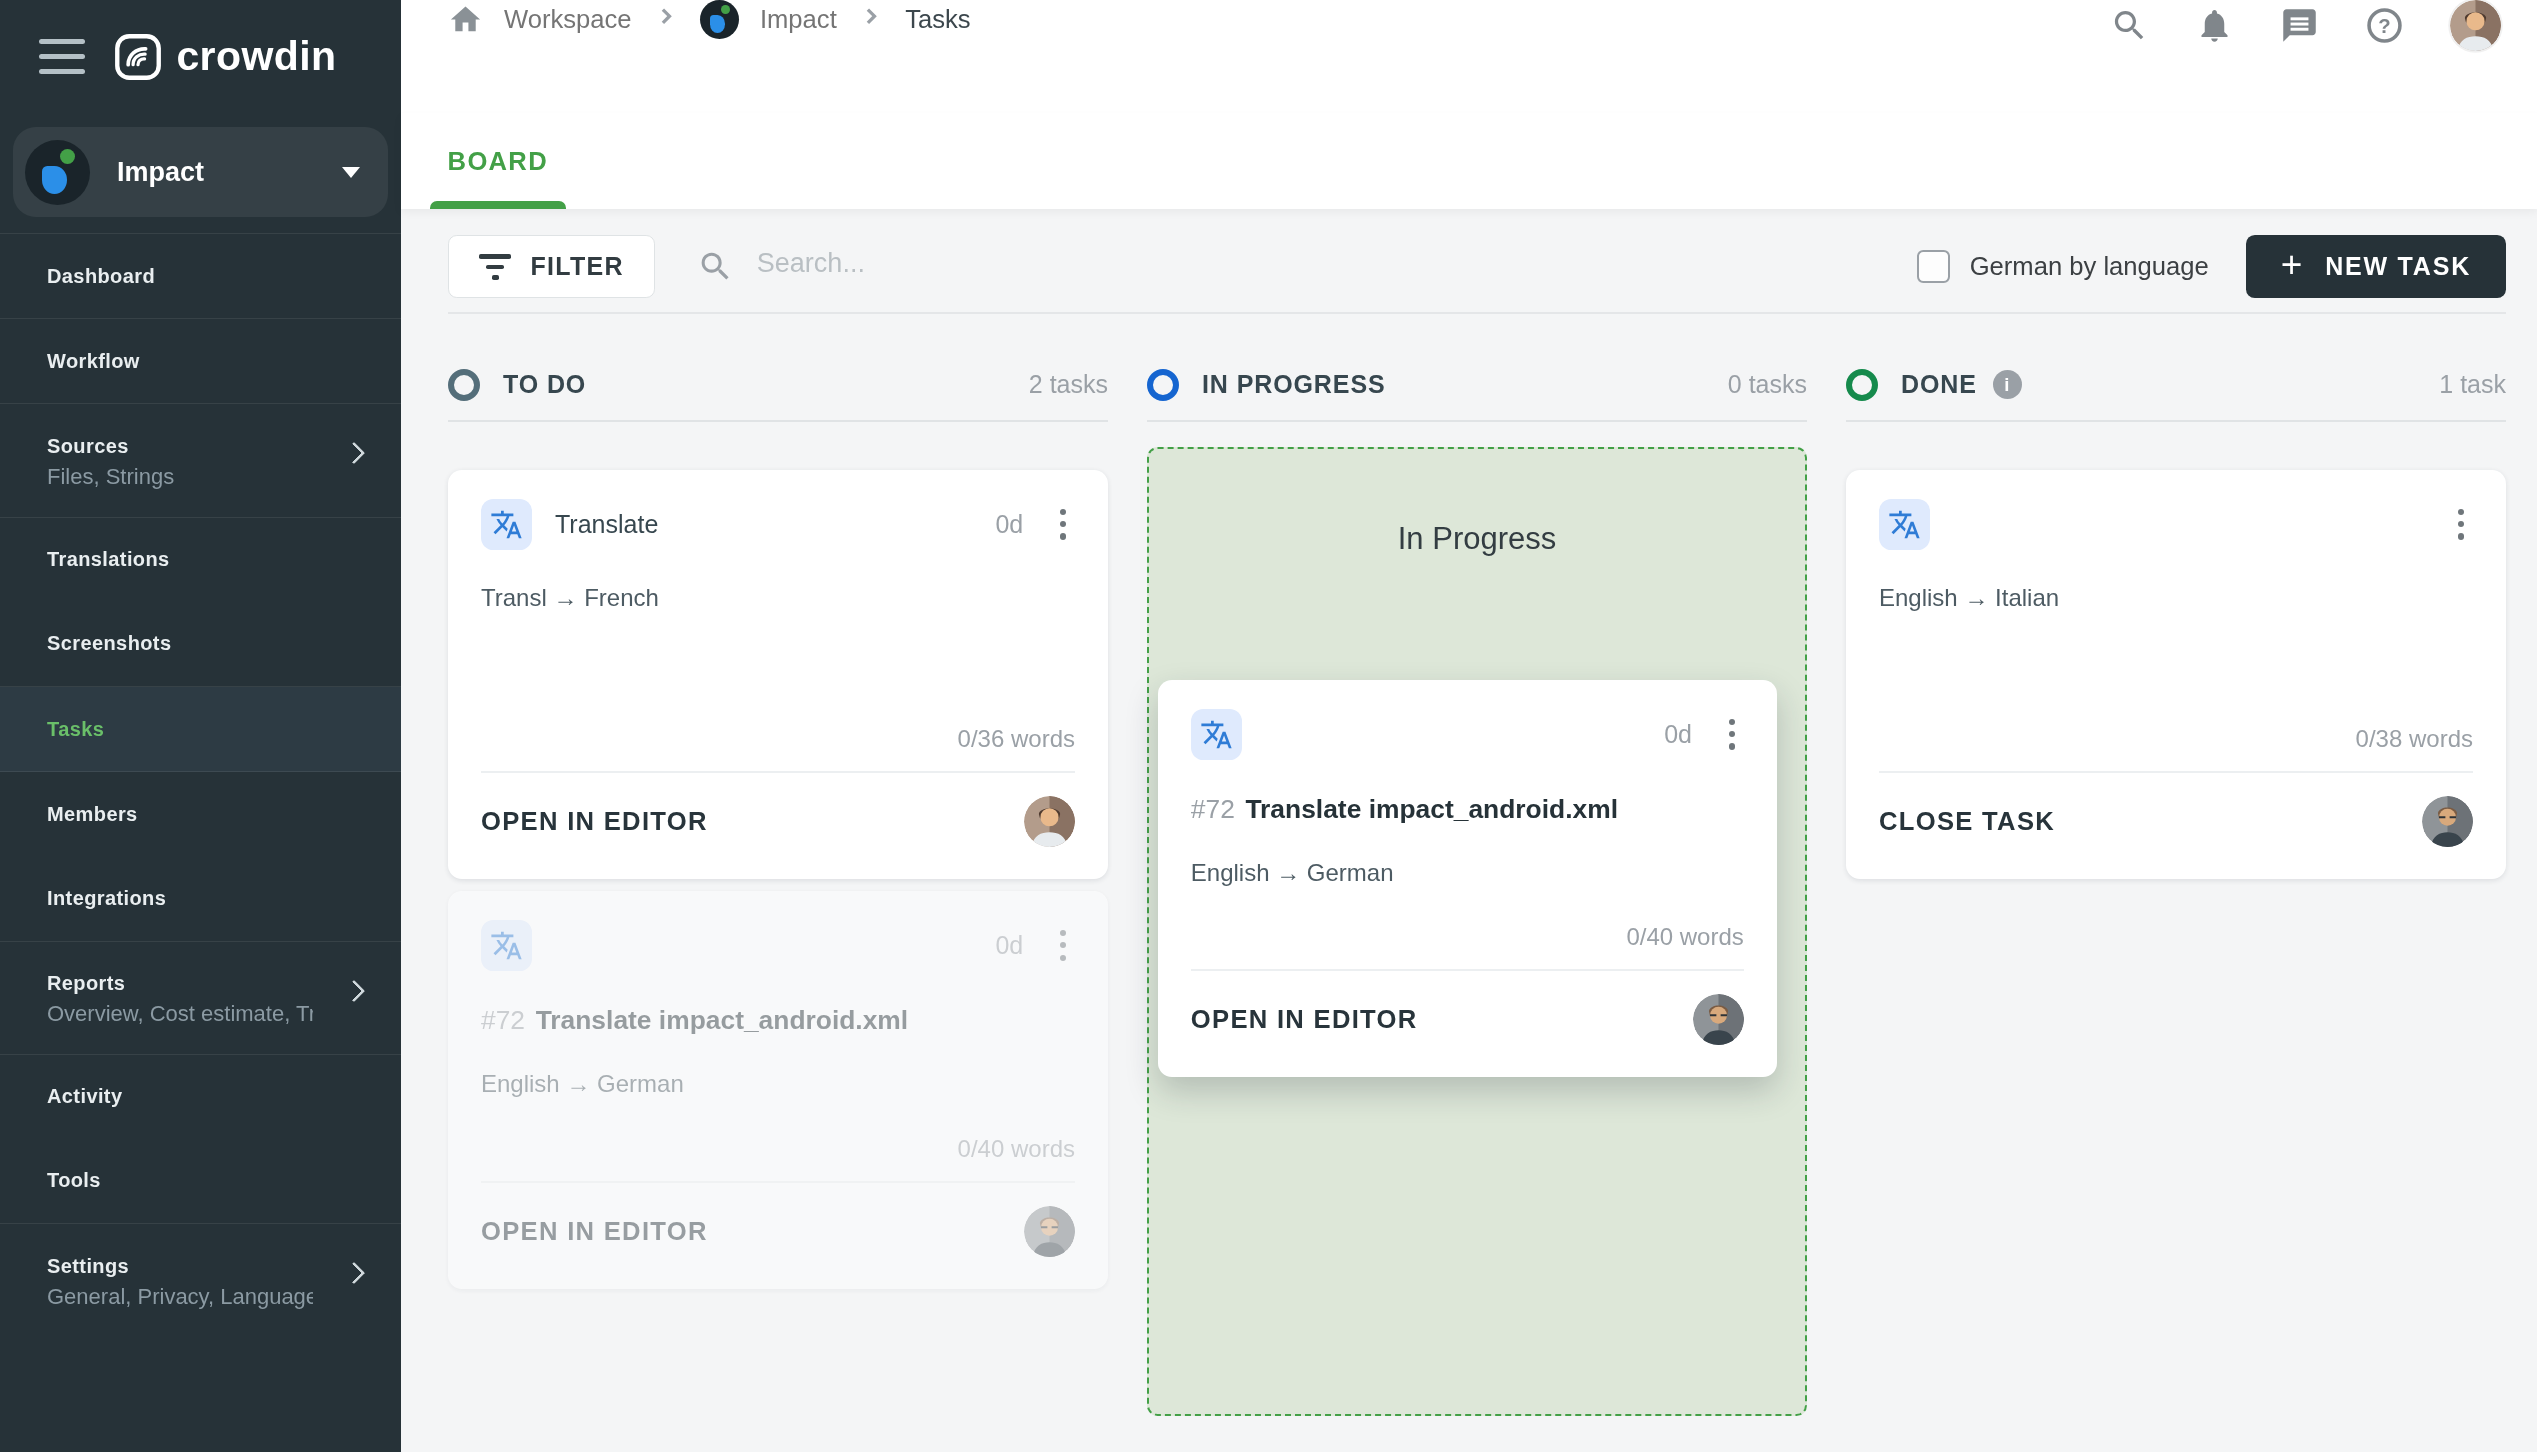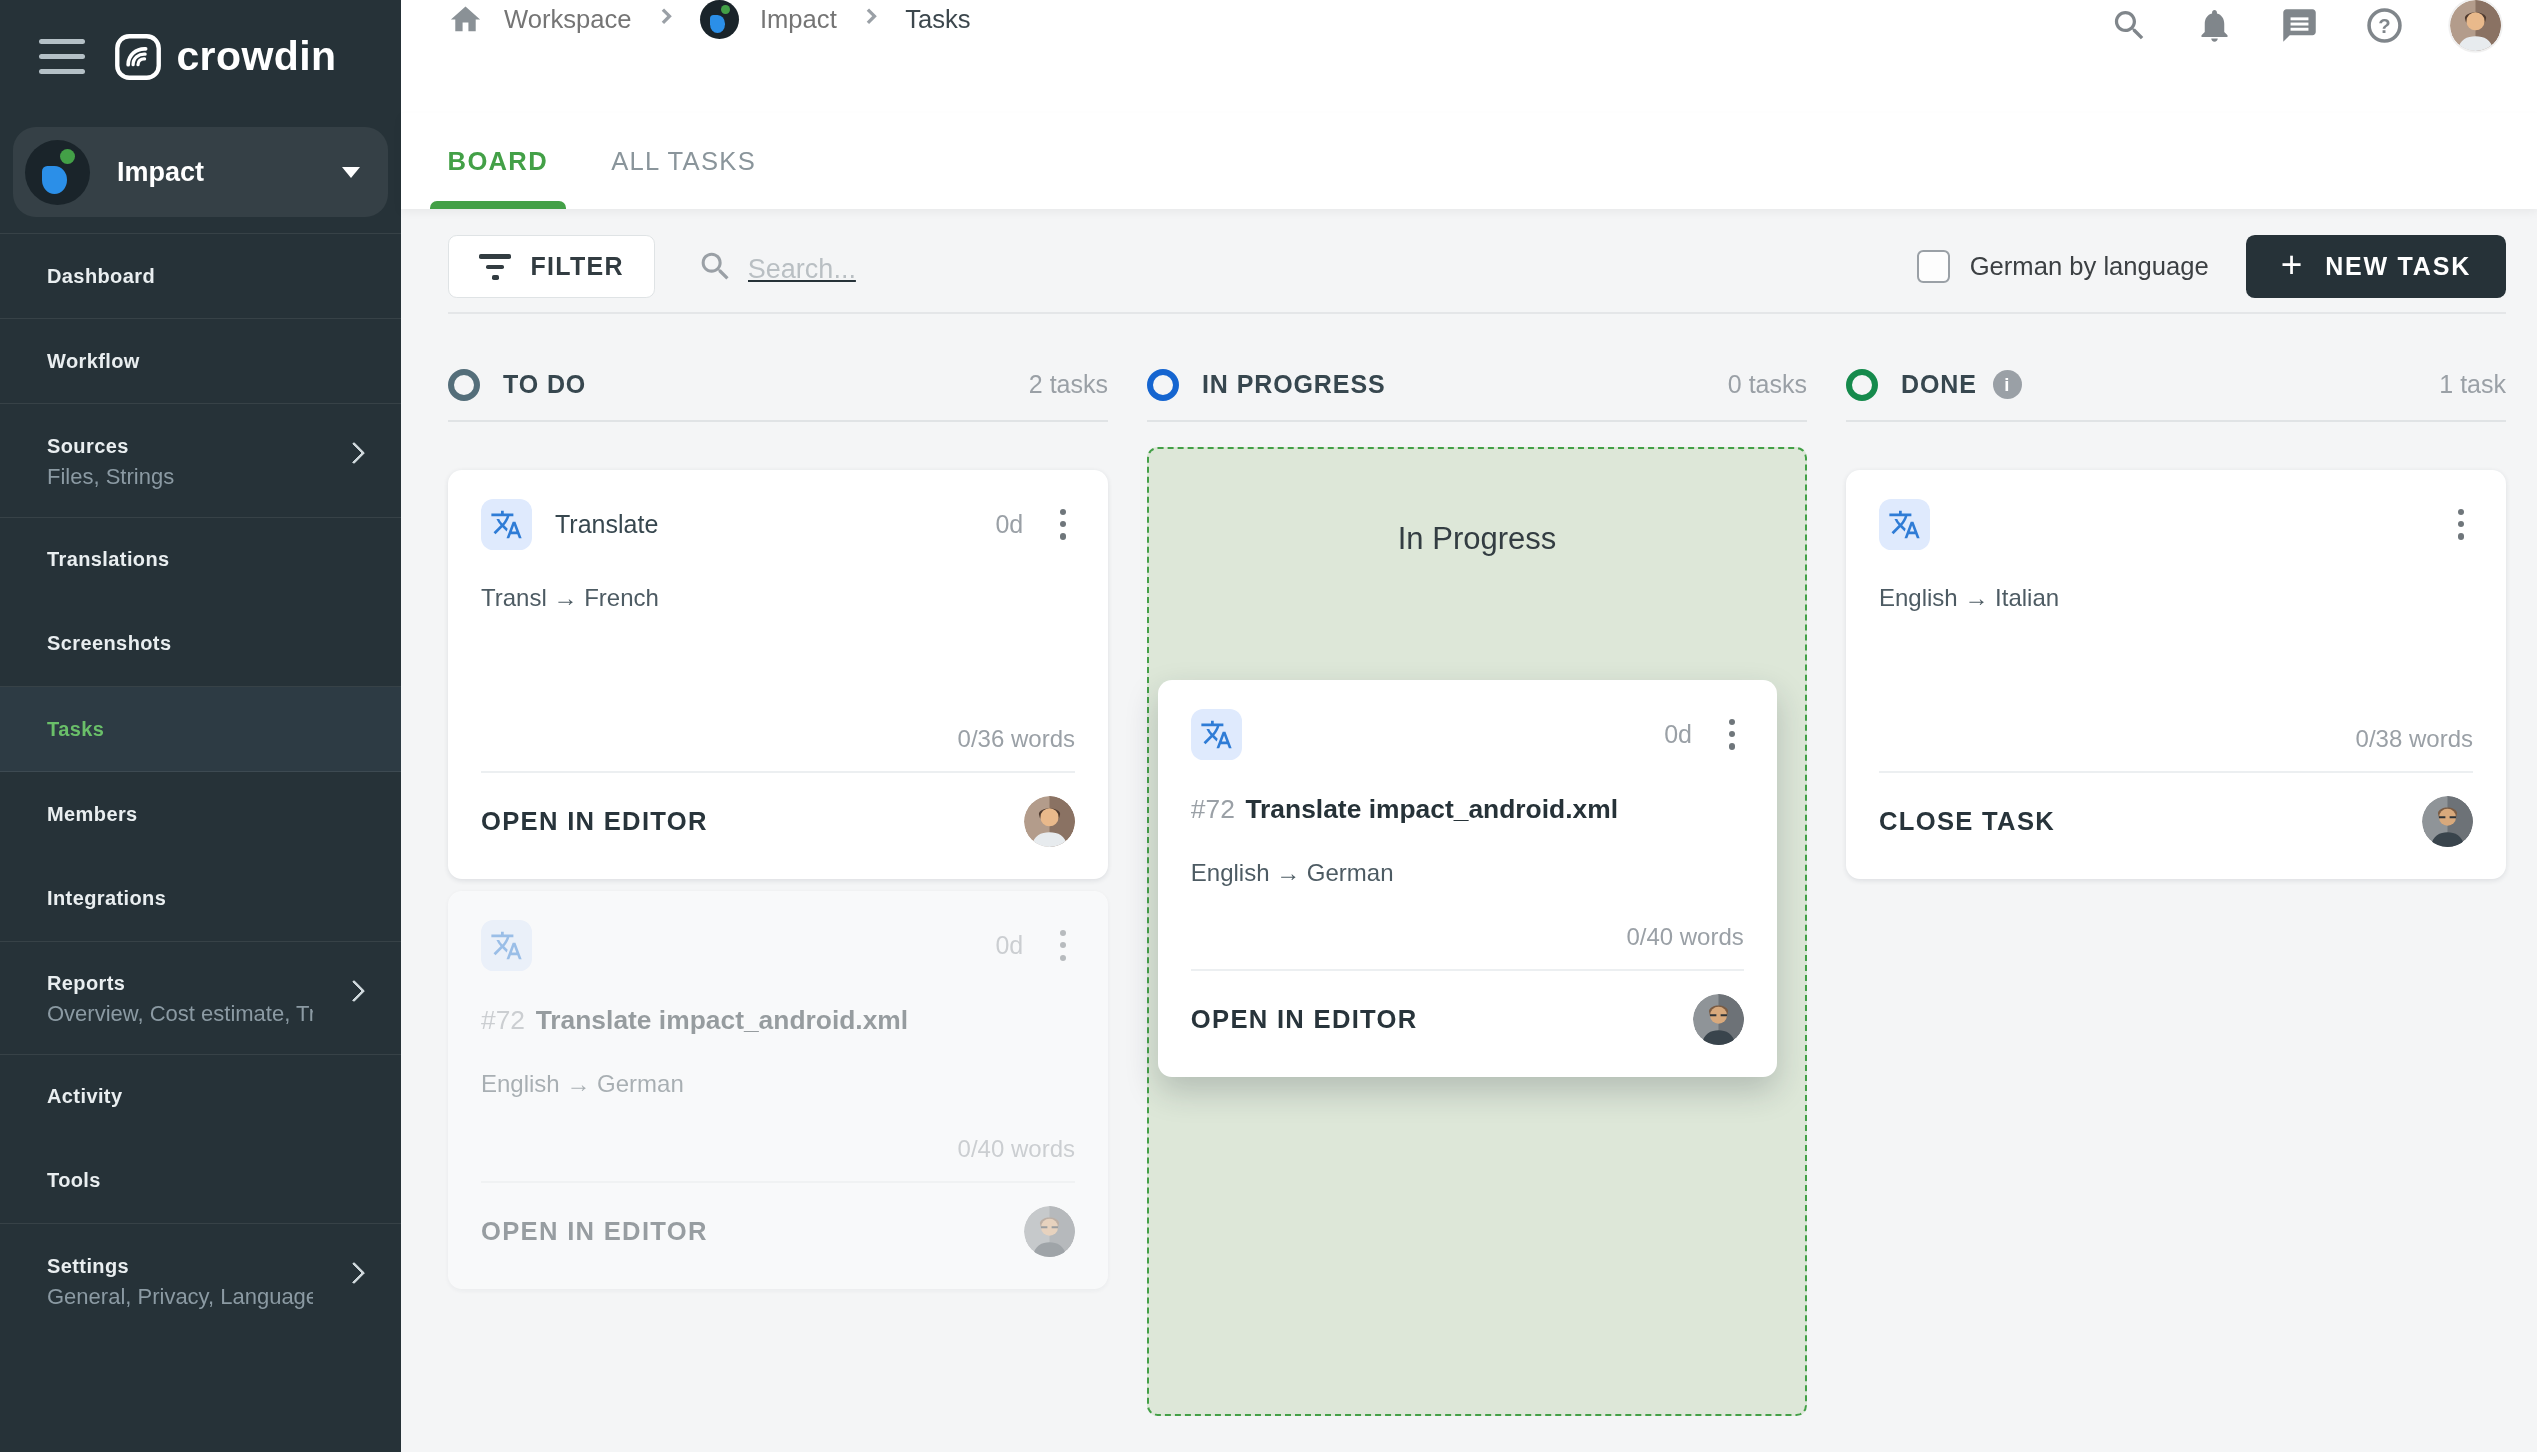--- a/index.html
+++ b/index.html
@@ -68,21 +68,21 @@
 
   .content { flex: 1; background: #f4f5f6; padding: 26.4px 32px 0 47px; min-height: 0; }
 
   .toolbar { display: flex; align-items: center; height: 63px; }
   .filter-btn { display: flex; align-items: center; gap: 19.4px; height: 63px; padding: 8px 30px;
     background: #ffffff; border: 1.8px solid #dfe3e5; border-radius: 8.8px; cursor: pointer;
     font-size: 25px; font-weight: bold; letter-spacing: 1.3px; color: #323c41; }
   .filter-icon { display: flex; flex-direction: column; align-items: center; gap: 6.2px; width: 32px; }
   .filter-icon i { display: block; height: 4.4px; background: #323c41; border-radius: 1.8px; }
   .filter-icon i:nth-child(1) { width: 32px; } .filter-icon i:nth-child(2) { width: 17.6px; } .filter-icon i:nth-child(3) { width: 7px; }
-  .search-box { display: flex; align-items: flex-end; gap: 14px; margin-left: 42px; flex: 1; text-decoration: underline; }
+  .search-box { display: flex; align-items: flex-start; gap: 23px; margin-left: 42px; flex: 1; }
   .search-box svg { width: 37px; height: 37px; fill: #9aa0a6; }
   .search-input { border: none; outline: none; background: transparent; font-size: 27px; color: #424242; width: 617px; font-family: "Liberation Sans", sans-serif; }
   .search-input::placeholder { color: #b9bfc3; }
   .group-check { display: flex; align-items: center; gap: 19.4px; margin-right: 37px; cursor: pointer; }
   .checkbox { width: 33px; height: 33px; border: 2.6px solid #9aa0a6; border-radius: 6.2px; background: #fdfdfd; }
   .group-label { font-size: 25.6px; color: #3c4043; }
   .new-task-btn { height: 63px; display: flex; align-items: center; gap: 21px; padding: 0 35px;
     background: #263238; color: #ffffff; border: none; border-radius: 8.8px; cursor: pointer;
     font-size: 25px; font-weight: bold; letter-spacing: 1.8px; font-family: "Liberation Sans", sans-serif; }
   .new-task-btn .plus { font-size: 37px; font-weight: 400; line-height: 1; margin-top: -4.4px; }
@@ -281,21 +281,20 @@
         <span class="avatar">
           <svg viewBox="0 0 48 48">
               <use href="#av-a"></use>
             </svg>
         </span>
       </div>
     </header>
 
     <div class="tabs-row">
       <div class="tab active">BOARD</div>
-      <div class="tab">ALL TASKS</div>
     </div>
 
     <div class="content">
 
       <div class="toolbar">
         <button class="filter-btn">
           <span class="filter-icon">
               <i></i>
               <i></i>
               <i></i>

